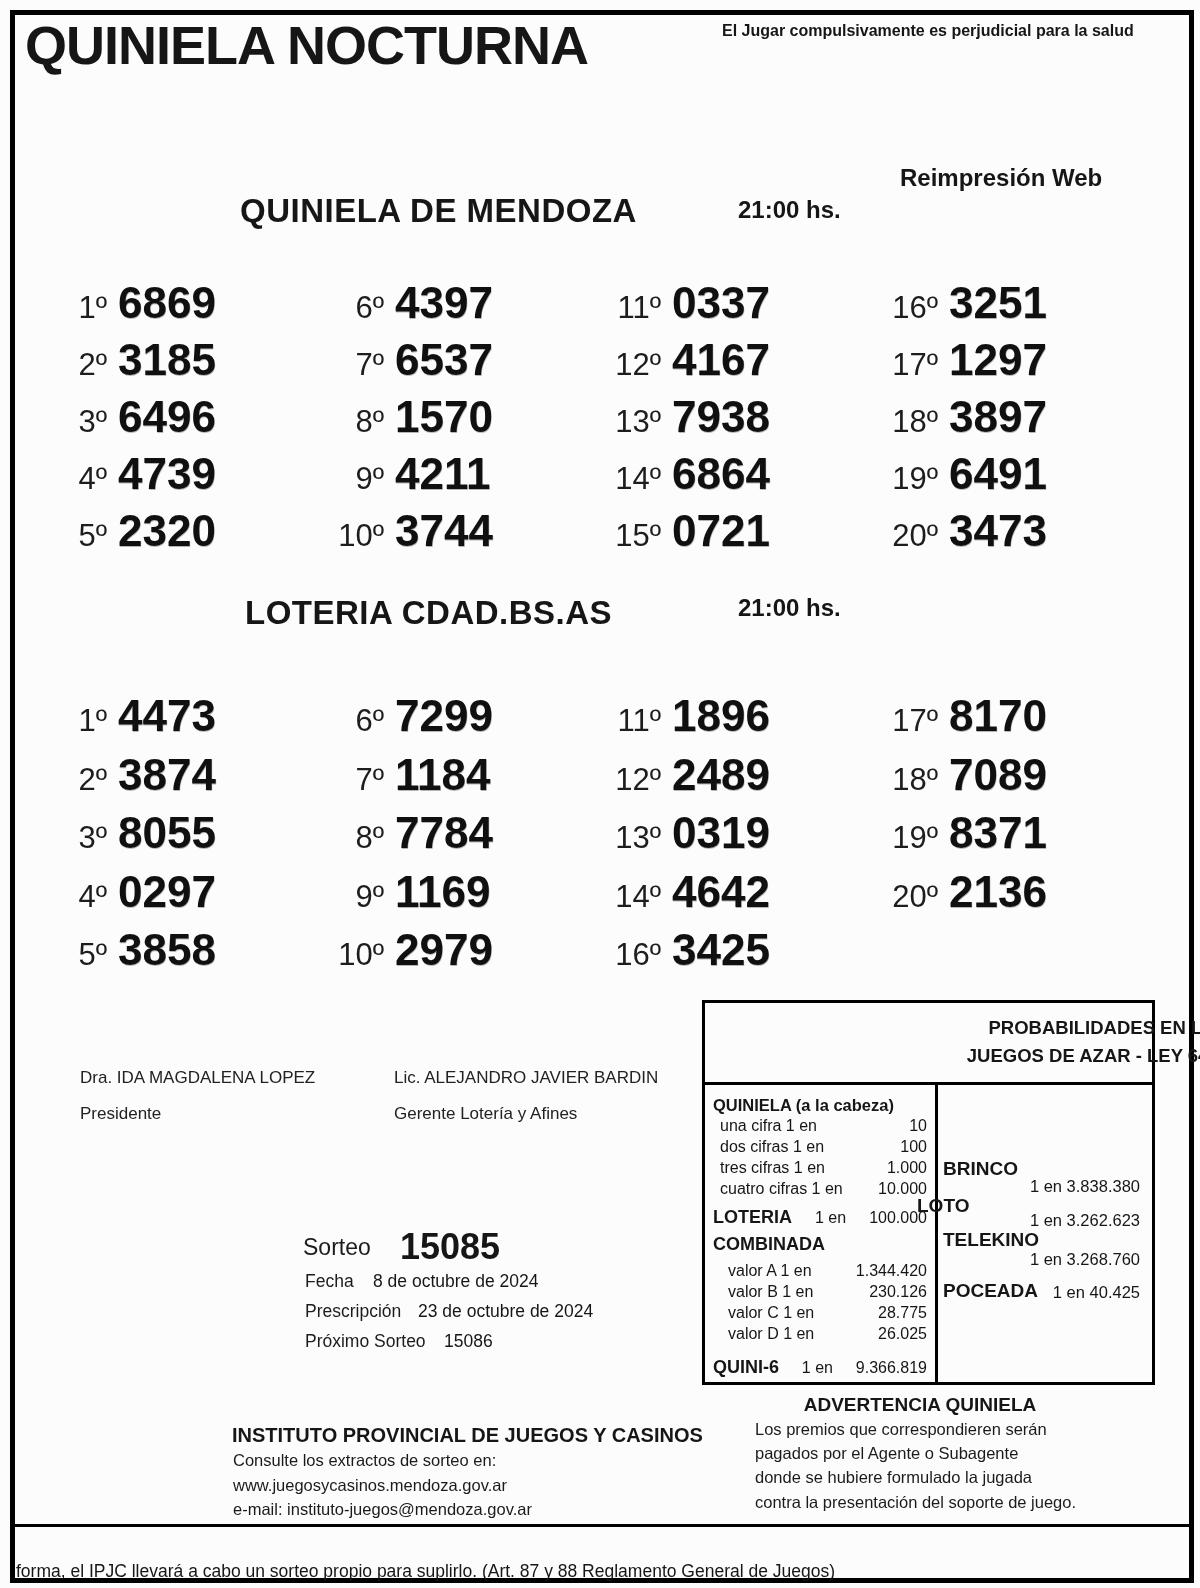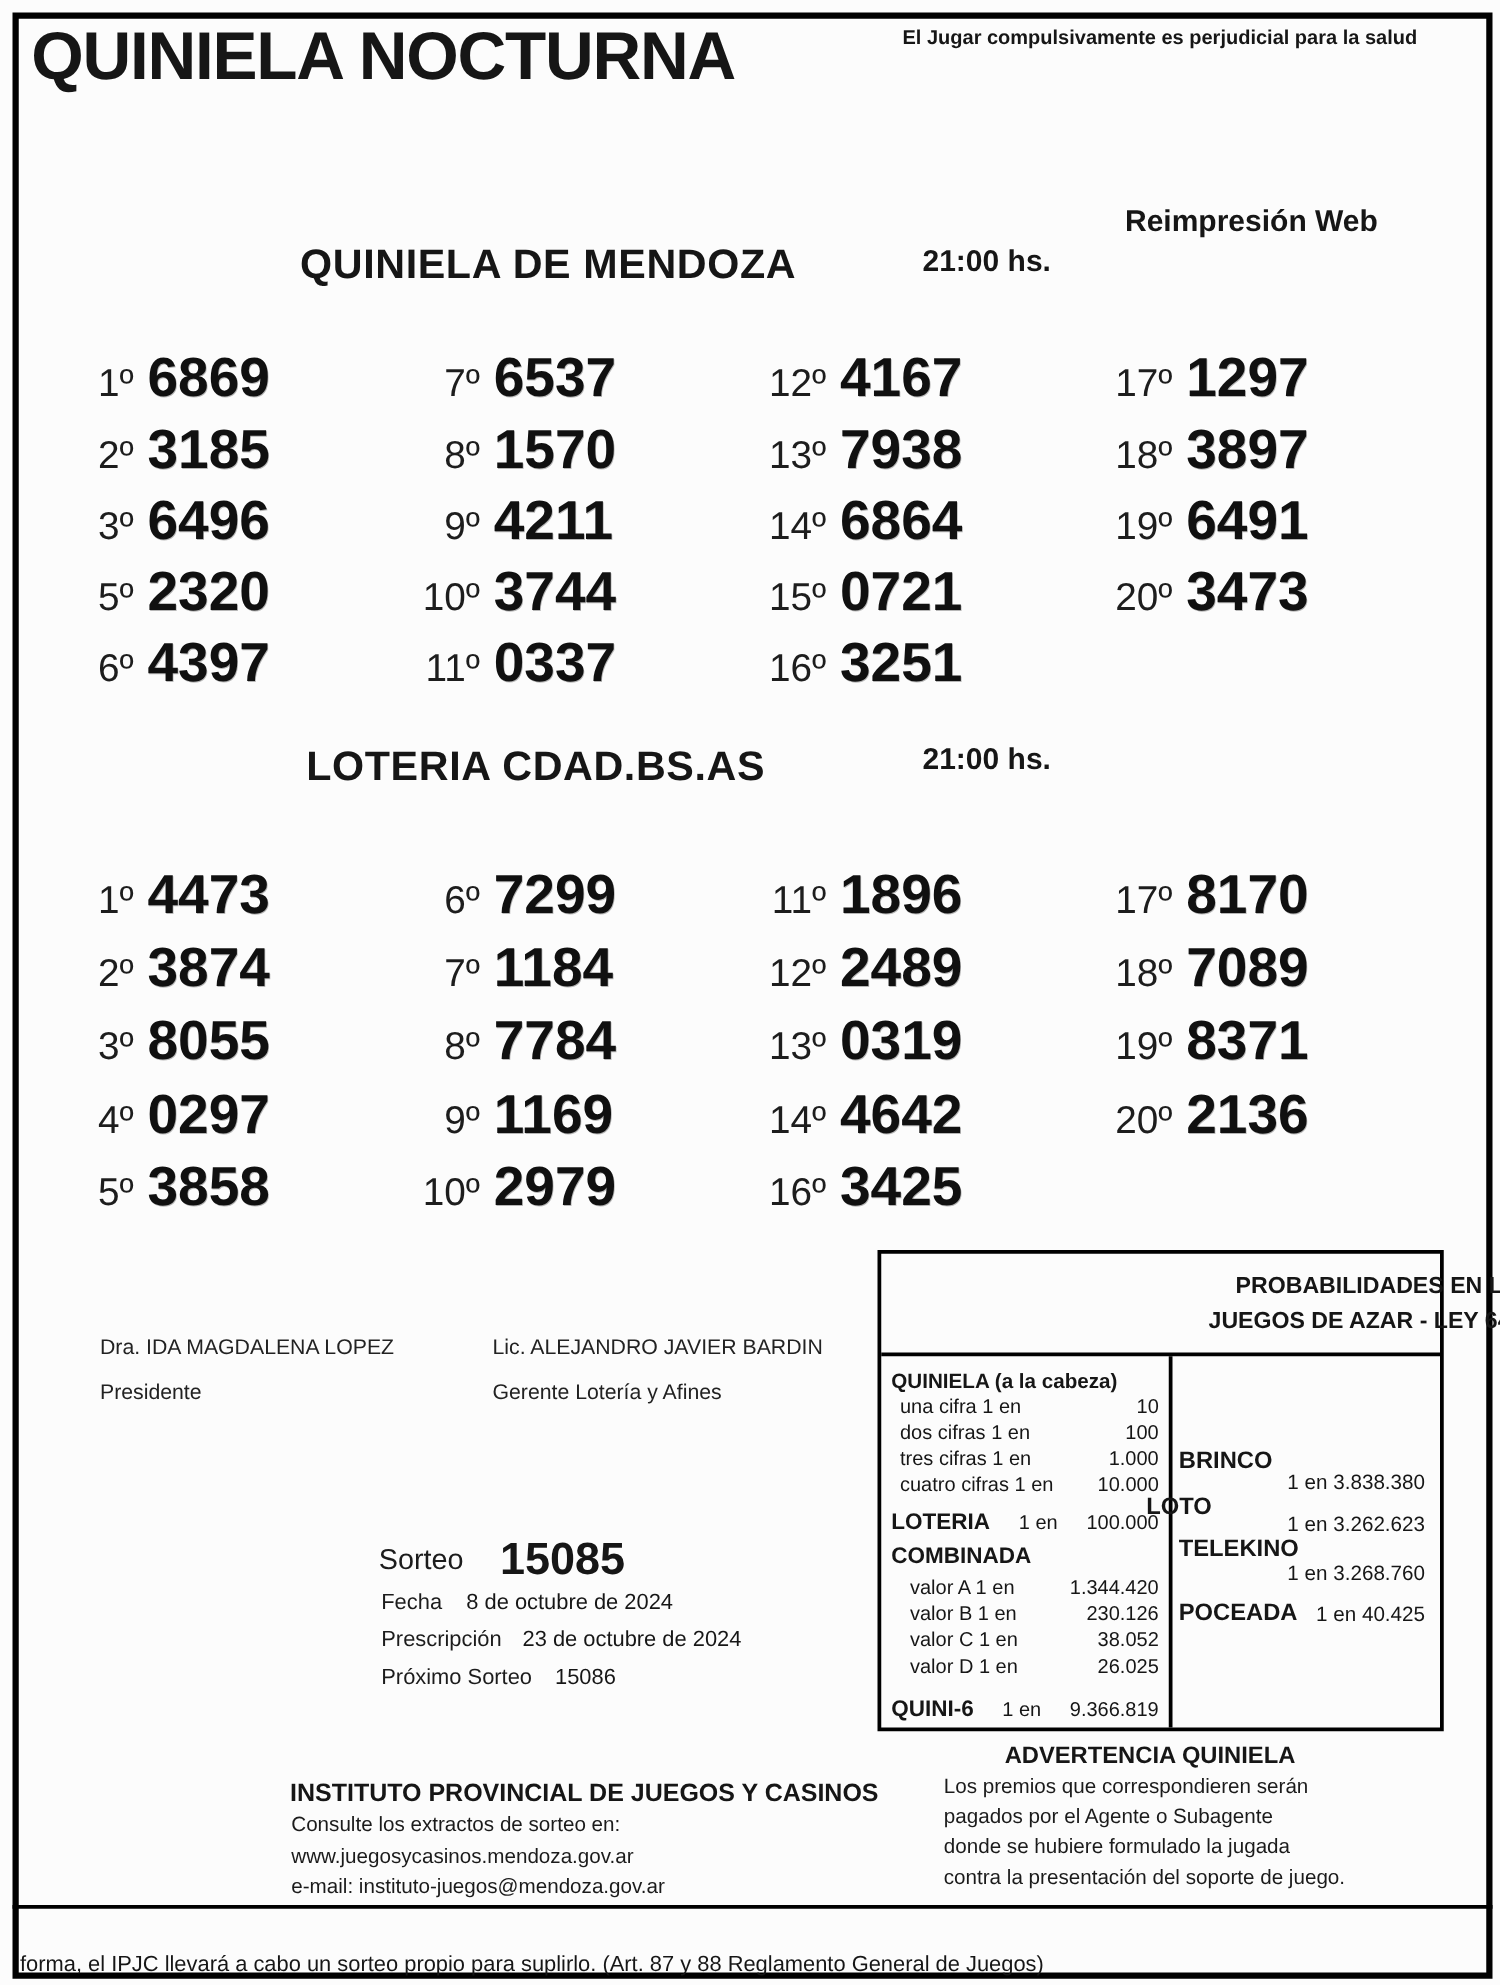--- a/index.html
+++ b/index.html
@@ -101,20 +101,21 @@
   <div class="abs health">El Jugar compulsivamente es perjudicial para la salud</div>
   <div class="abs reprint">Reimpresión Web</div>
 
   <div class="abs section-title" style="left:240px;top:192px;">QUINIELA  DE MENDOZA</div>
   <div class="abs section-time" style="left:738px;top:196px;">21:00 hs.</div>
 
   <div class="abs qgrid mendoza" style="left:40px;top:274px;">
     <div class="qcell"><span class="ord">1º</span><span class="num">6869</span></div>
     <div class="qcell"><span class="ord">2º</span><span class="num">3185</span></div>
     <div class="qcell"><span class="ord">3º</span><span class="num">6496</span></div>
+    <div class="qcell"><span class="ord">4º</span><span class="num">4739</span></div>
     <div class="qcell"><span class="ord">5º</span><span class="num">2320</span></div>
     <div class="qcell"><span class="ord">6º</span><span class="num">4397</span></div>
     <div class="qcell"><span class="ord">7º</span><span class="num">6537</span></div>
     <div class="qcell"><span class="ord">8º</span><span class="num">1570</span></div>
     <div class="qcell"><span class="ord">9º</span><span class="num">4211</span></div>
     <div class="qcell"><span class="ord">10º</span><span class="num">3744</span></div>
     <div class="qcell"><span class="ord">11º</span><span class="num">0337</span></div>
     <div class="qcell"><span class="ord">12º</span><span class="num">4167</span></div>
     <div class="qcell"><span class="ord">13º</span><span class="num">7938</span></div>
     <div class="qcell"><span class="ord">14º</span><span class="num">6864</span></div>
@@ -200,21 +201,21 @@
     <div class="prob-vrow" style="margin-top:7px;">
         <span>valor A 1 en</span>
         <span class="pv">1.344.420</span>
       </div>
     <div class="prob-vrow">
         <span>valor B 1 en</span>
         <span class="pv">230.126</span>
       </div>
     <div class="prob-vrow">
         <span>valor C 1 en</span>
-        <span class="pv">38.052</span>
+        <span class="pv">28.775</span>
       </div>
     <div class="prob-vrow">
         <span>valor D 1 en</span>
         <span class="pv">26.025</span>
       </div>
     <div class="prob-row3" style="margin-top:11px;">
       <span class="gname">QUINI-6</span>
       <span class="gmid">1 en</span>
       <span class="pv">9.366.819</span>
     </div>

